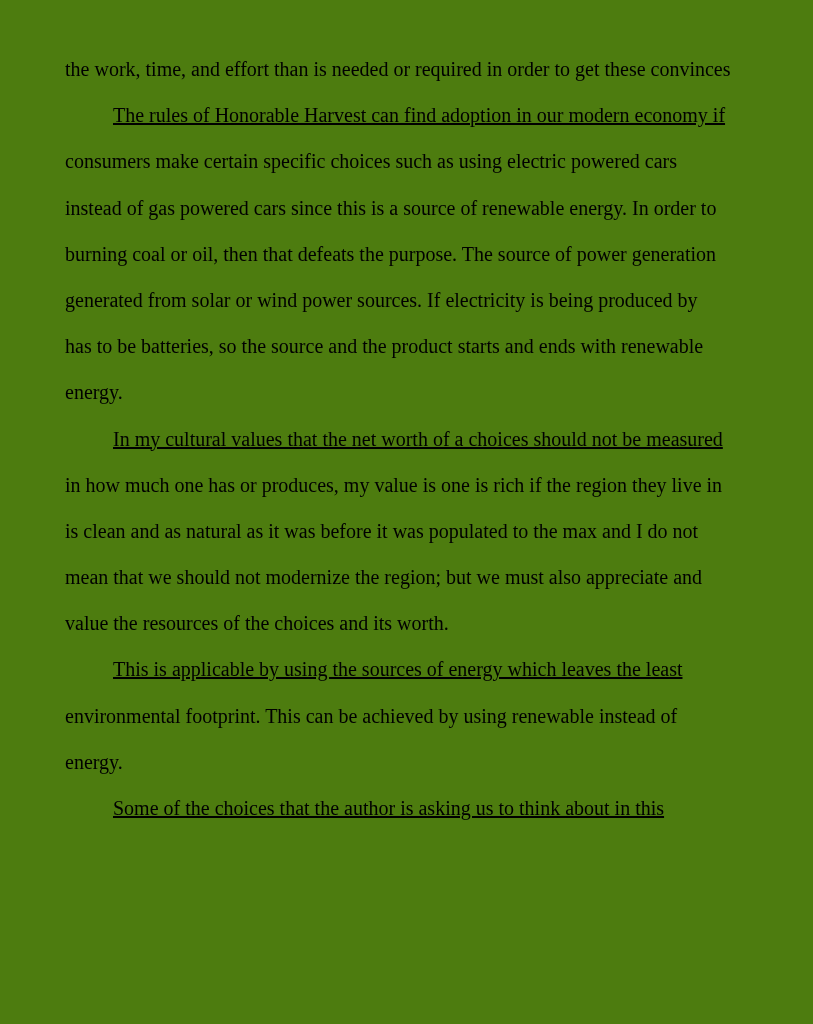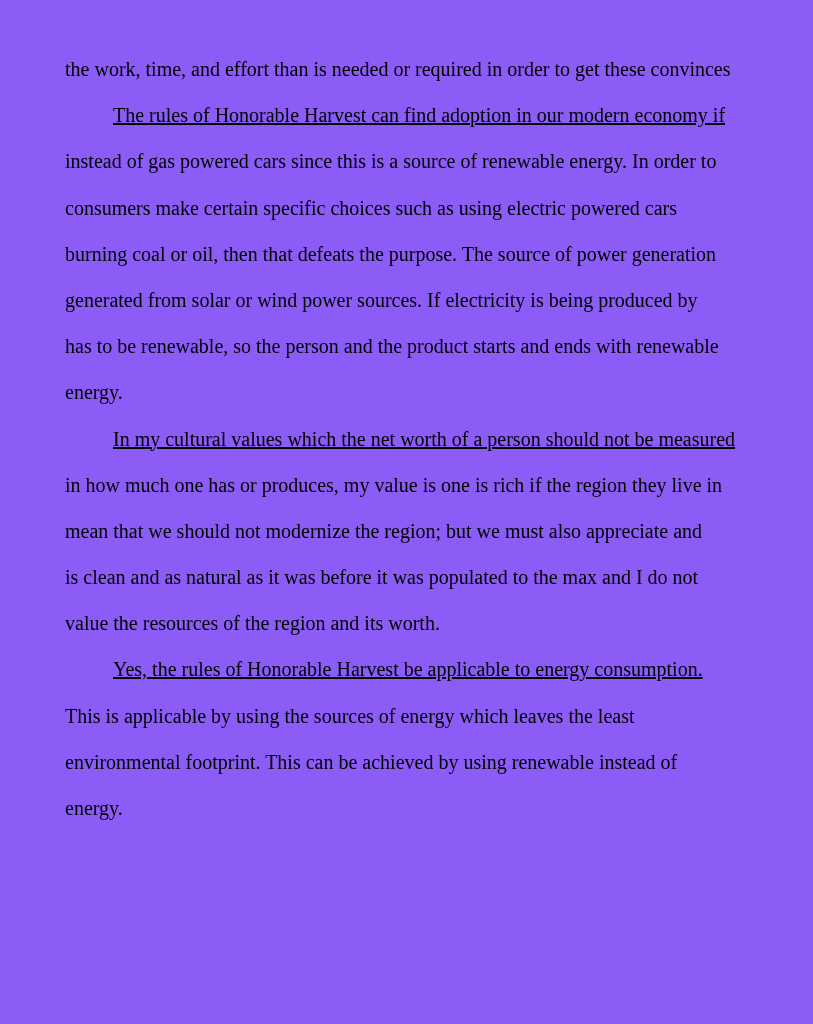--- a/index.html
+++ b/index.html
@@ -36,41 +36,43 @@
     white-space: nowrap;
   }
   .para.indented .line:first-child {
     text-indent: 48px;
     text-decoration: underline;
   }
 </style>
 </head>
 <body>
 
-<main class="page" style="background: #8b5cf6; color: rgb(0, 0, 0);">
+<main class="page" style="background: #4d7c0f; color: rgb(0, 0, 0);">
   <section class="doc-text" id="doc-text">
       <p class="para">
         <span class="line">the work, time, and effort than is needed or required in order to get these convinces</span>
       </p>
       <p class="para indented">
         <span class="line">The rules of Honorable Harvest can find adoption in our modern economy if</span>
+        <span class="line">consumers make certain specific choices such as using electric powered cars</span>
         <span class="line">instead of gas powered cars since this is a source of renewable energy. In order to</span>
-        <span class="line">consumers make certain specific choices such as using electric powered cars</span>
         <span class="line">burning coal or oil, then that defeats the purpose. The source of power generation</span>
         <span class="line">generated from solar or wind power sources. If electricity is being produced by</span>
-        <span class="line">has to be renewable, so the person and the product starts and ends with renewable</span>
+        <span class="line">has to be batteries, so the source and the product starts and ends with renewable</span>
         <span class="line">energy.</span>
       </p>
       <p class="para indented">
-        <span class="line">In my cultural values which the net worth of a person should not be measured</span>
+        <span class="line">In my cultural values that the net worth of a choices should not be measured</span>
         <span class="line">in how much one has or produces, my value is one is rich if the region they live in</span>
+        <span class="line">is clean and as natural as it was before it was populated to the max and I do not</span>
         <span class="line">mean that we should not modernize the region; but we must also appreciate and</span>
-        <span class="line">is clean and as natural as it was before it was populated to the max and I do not</span>
-        <span class="line">value the resources of the region and its worth.</span>
+        <span class="line">value the resources of the choices and its worth.</span>
       </p>
       <p class="para indented">
-        <span class="line">Yes, the rules of Honorable Harvest be applicable to energy consumption.</span>
         <span class="line">This is applicable by using the sources of energy which leaves the least</span>
         <span class="line">environmental footprint. This can be achieved by using renewable instead of</span>
         <span class="line">energy.</span>
+      </p>
+      <p class="para indented">
+        <span class="line">Some of the choices that the author is asking us to think about in this</span>
       </p>
     </section>
 </main>
 
 </body></html>

